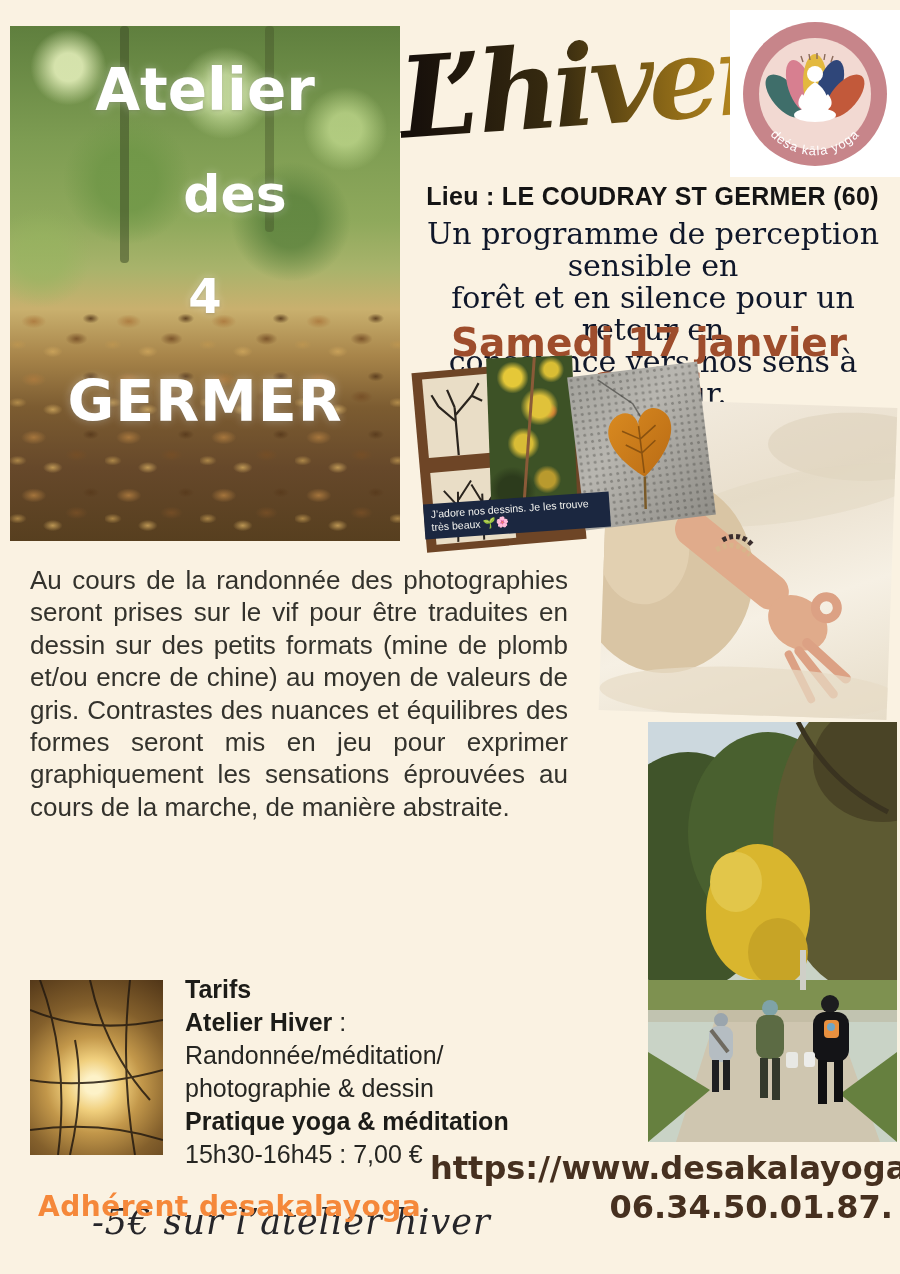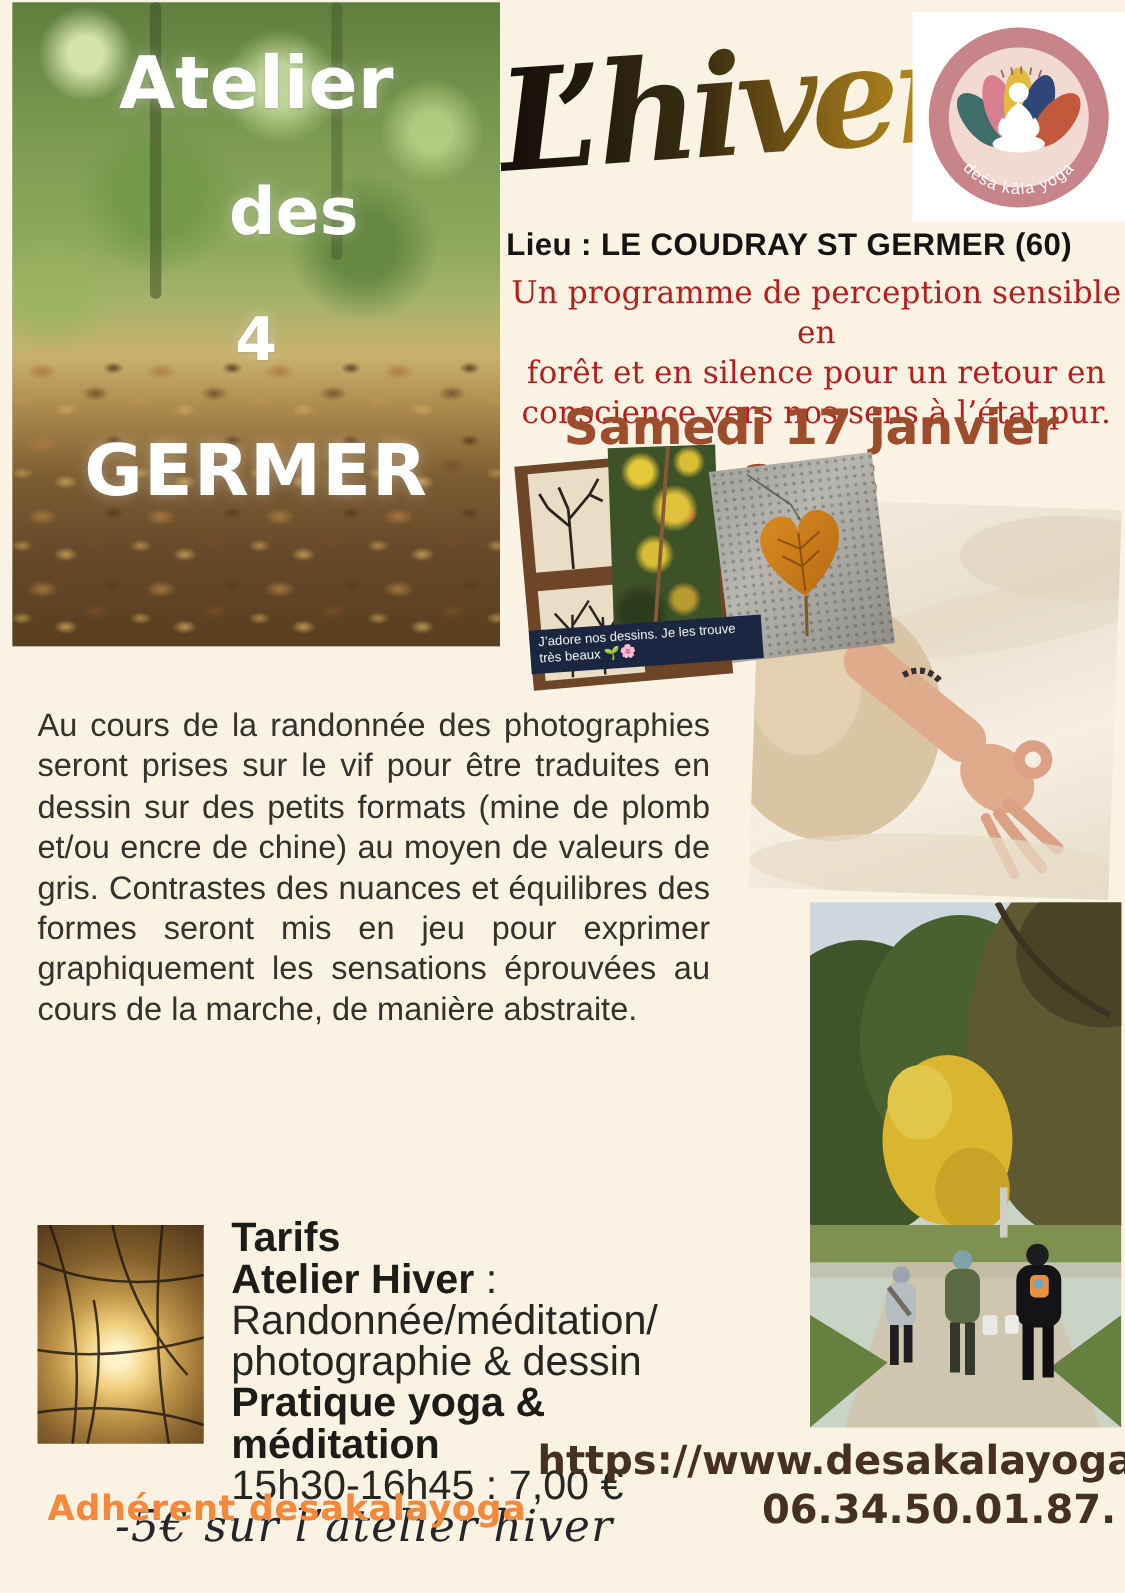--- a/index.html
+++ b/index.html
@@ -2,21 +2,21 @@
 <html><head>
 <meta charset="utf-8">
 <style>
   html,body{margin:0;padding:0;}
   #page{
     position:relative;width:900px;height:1274px;overflow:hidden;
     background:#faf2e2;font-family:"Liberation Sans",sans-serif;
   }
   
   #forest-photo{
-    position:absolute;left:10px;top:2px;width:390px;height:515px;
+    position:absolute;left:10px;top:26px;width:390px;height:515px;
     background-color:#7c9750;
     background-image:
       radial-gradient(circle at 15% 8%, rgba(232,242,190,.85) 0 14px, rgba(232,242,190,0) 38px),
       radial-gradient(circle at 55% 13%, rgba(215,235,170,.7) 0 18px, rgba(215,235,170,0) 46px),
       radial-gradient(circle at 86% 20%, rgba(205,228,152,.65) 0 16px, rgba(205,228,152,0) 42px),
       radial-gradient(circle at 30% 30%, rgba(110,150,70,.8) 0 30px, rgba(110,150,70,0) 64px),
       radial-gradient(circle at 72% 38%, rgba(86,126,58,.75) 0 26px, rgba(86,126,58,0) 60px),
       radial-gradient(circle at 8% 45%, rgba(150,180,95,.6) 0 22px, rgba(150,180,95,0) 50px),
       linear-gradient(180deg,#5f7f3e 0%,#7d9c52 22%,#8fa95c 38%,#a8b36b 47%,#c9b06e 55%,#a8854a 64%,#7c5c31 74%,#66482a 86%,#573f1f 100%);
   }
@@ -44,26 +44,26 @@
   #script-title{
     position:absolute;left:398px;top:6px;width:370px;height:168px;
     font-family:"DejaVu Serif",serif;font-style:italic;font-weight:bold;
     font-size:112px;letter-spacing:-6px;line-height:160px;text-align:center;
     transform:rotate(-4deg);
     background:linear-gradient(92deg,#17100b 5%,#3a2d10 45%,#8a6717 72%,#bd8d1f 95%);
     -webkit-background-clip:text;background-clip:text;color:transparent;
   }
   #logo-box{position:absolute;left:730px;top:10px;width:170px;height:167px;background:#ffffff;}
   #location-line{
-    position:absolute;left:405px;top:182px;width:495px;text-align:left;
+    position:absolute;left:405px;top:182px;width:495px;text-align:center;
     font-size:25px;font-weight:bold;color:#141414;letter-spacing:.3px;
   }
   #intro-block{
     position:absolute;left:408px;top:218px;width:490px;text-align:center;
-    font-family:"DejaVu Serif",serif;font-size:25px;line-height:32px;color:#b91c1c;
+    font-family:"DejaVu Serif",serif;font-size:30px;line-height:32px;color:#0f172a;
   }
   #date-line{
     position:absolute;left:398px;top:320px;width:502px;text-align:center;
     font-family:"DejaVu Sans",sans-serif;font-size:39px;font-weight:bold;color:#9e4d2c;
   }
   
   #hand-photo{
     position:absolute;left:604px;top:403px;width:288px;height:312px;
     transform:rotate(2deg);
     background:linear-gradient(160deg,#f4ede1 0%,#e9dfcd 35%,#f6f0e4 65%,#e6dcc8 100%);
@@ -113,21 +113,21 @@
   }
   #paragraph-1{left:30px;top:540px;width:538px;}
   #paragraph-2{left:42px;top:825px;width:536px;}
   
   #people-photo{position:absolute;left:648px;top:722px;width:249px;height:420px;background:#c9d3c6;}
   #sun-photo{
     position:absolute;left:30px;top:980px;width:133px;height:175px;
     background:radial-gradient(circle at 48% 60%, #fdf2c8 0 9px, #f0cf7d 26px, #c2974a 48px, #84602c 80px, #513618 125px, #392510 100%);
   }
   
-  #tarifs-block{position:absolute;left:185px;top:973px;width:420px;font-size:33px;line-height:33px;color:#262622;}
+  #tarifs-block{position:absolute;left:185px;top:973px;width:420px;font-size:25px;line-height:33px;color:#262622;}
   .bold{font-weight:bold;color:#1c1c18;}
   
   #membership-label{
     position:absolute;left:38px;top:1190px;font-family:"DejaVu Sans",sans-serif;
     font-size:28px;font-weight:bold;color:#f5883a;letter-spacing:.5px;z-index:2;text-align:right;
   }
   #membership-note{
     position:absolute;left:92px;top:1202px;font-family:"DejaVu Serif",serif;
     font-style:italic;font-size:35px;color:#26262a;z-index:1;letter-spacing:1px;
   }

